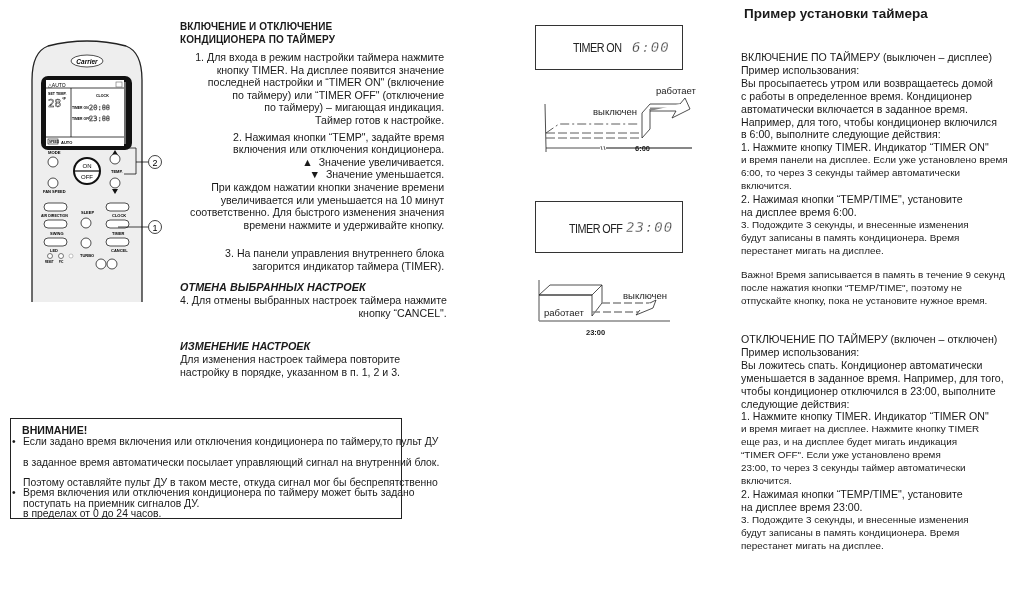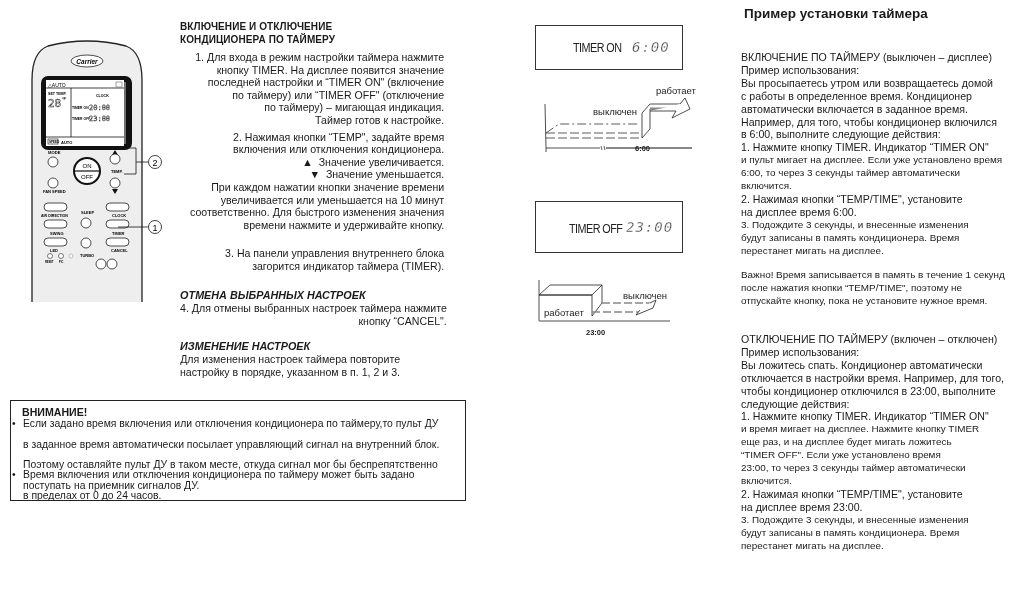--- a/index.html
+++ b/index.html
@@ -14,25 +14,25 @@
   
   .h-main { font-weight: bold; font-size: 10px; line-height: 13px; letter-spacing: 0.1px; }
   .txt { font-size: 10.6px; line-height: 12.6px; }
   .txt p { white-space: nowrap; text-align: right; }
   .ind { padding-left: 9px; }
   .ind2 { padding-left: 10px; }
   .h-ital { font-weight: bold; font-style: italic; font-size: 10.8px; line-height: 13px; }
 
   #sec-timer-title { left: 180px; top: 20px; }
   #steps-1 { left: 180px; top: 51px; }
-  #sec-cancel { left: 180px; top: 289px; }
+  #sec-cancel { left: 180px; top: 281px; }
   #sec-change { left: 180px; top: 340px; }
 
   
-  #warning-box { left: 10px; top: 400px; width: 456px; height: 101px; border: 1.5px solid #222; padding-left: 28px; }
+  #warning-box { left: 10px; top: 418px; width: 392px; height: 101px; border: 1.5px solid #222; padding-left: 28px; }
   #warning-box .title { position: absolute; left: 11px; top: 5px; font-weight: bold; font-size: 10.6px; }
   #warning-box .b { position: absolute; left: 1px; font-size: 10.4px; line-height: 12.7px; white-space: nowrap; }
   #warning-box .b .dot { display: inline-block; width: 11px; }
   #warning-box .b .cont { padding-left: 11px; margin-top: 8px; }
 
   
   .lcd-box { border: 1px solid #333; background: #fff; }
   #lcd-on { left: 535px; top: 25px; width: 148px; height: 45px; }
   #lcd-off { left: 535px; top: 201px; width: 148px; height: 52px; }
   .lcd-label { position: absolute; font-size: 12px; letter-spacing: -0.6px; color: #222; white-space: nowrap; transform: scaleX(0.9); transform-origin: left center; }
@@ -240,46 +240,46 @@
 
 <div id="timer-on-ex" class="abs">
   <p class="rtxt">ВКЛЮЧЕНИЕ ПО ТАЙМЕРУ (выключен – дисплее)</p>
   <p class="rtxt">Пример использования:</p>
   <p class="rtxt">Вы просыпаетесь утром или возвращаетесь домой</p>
   <p class="rtxt">с работы в определенное время. Кондиционер</p>
   <p class="rtxt">автоматически включается в заданное время.</p>
   <p class="rtxt">Например, для того, чтобы кондиционер включился</p>
   <p class="rtxt">в 6:00, выполните следующие действия:</p>
   <p class="rtxt">1. Нажмите кнопку  TIMER. Индикатор “TIMER ON"</p>
-  <p class="rsm">и пульт мигает на дисплее. Если уже установлено время</p>
+  <p class="rsm">и время панели на дисплее. Если уже установлено время</p>
   <p class="rsm">6:00, то через 3 секунды таймер автоматически</p>
   <p class="rsm">включится.</p>
   <p class="rtxt">2. Нажимая кнопки  “TEMP/TIME", установите</p>
   <p class="rtxt">на дисплее время 6:00.</p>
   <p class="rsm">3. Подождите 3 секунды, и внесенные изменения</p>
   <p class="rsm">будут записаны в память кондиционера. Время</p>
   <p class="rsm">перестанет мигать на дисплее.</p>
 </div>
 
 <div id="important" class="abs">
-  <p class="rsm">Важно! Время записывается в память в течение 1 секунд</p>
+  <p class="rsm">Важно! Время записывается в память в течение 9 секунд</p>
   <p class="rsm">после нажатия кнопки “TEMP/TIME", поэтому не</p>
   <p class="rsm">отпускайте кнопку, пока не установите нужное время.</p>
 </div>
 
 <div id="timer-off-ex" class="abs">
   <p class="rtxt">ОТКЛЮЧЕНИЕ ПО ТАЙМЕРУ (включен – отключен)</p>
   <p class="rtxt">Пример использования:</p>
   <p class="rtxt">Вы ложитесь спать. Кондиционер автоматически</p>
-  <p class="rtxt">отключается в настройки время. Например, для того,</p>
+  <p class="rtxt">уменьшается в заданное время. Например, для того,</p>
   <p class="rtxt">чтобы кондиционер отключился в 23:00, выполните</p>
   <p class="rtxt">следующие действия:</p>
   <p class="rtxt">1. Нажмите кнопку  TIMER. Индикатор “TIMER ON"</p>
   <p class="rsm">и время мигает на дисплее. Нажмите кнопку  TIMER</p>
-  <p class="rsm">еще раз, и на дисплее будет мигать ложитесь</p>
+  <p class="rsm">еще раз, и на дисплее будет мигать индикация</p>
   <p class="rsm">“TIMER OFF". Если уже установлено время</p>
   <p class="rsm">23:00, то через 3 секунды таймер автоматически</p>
   <p class="rsm">включится.</p>
   <p class="rtxt">2. Нажимая кнопки  “TEMP/TIME", установите</p>
   <p class="rtxt">на дисплее время 23:00.</p>
   <p class="rsm">3. Подождите 3 секунды, и внесенные изменения</p>
   <p class="rsm">будут записаны в память кондиционера. Время</p>
   <p class="rsm">перестанет мигать на дисплее.</p>
 </div>
 

